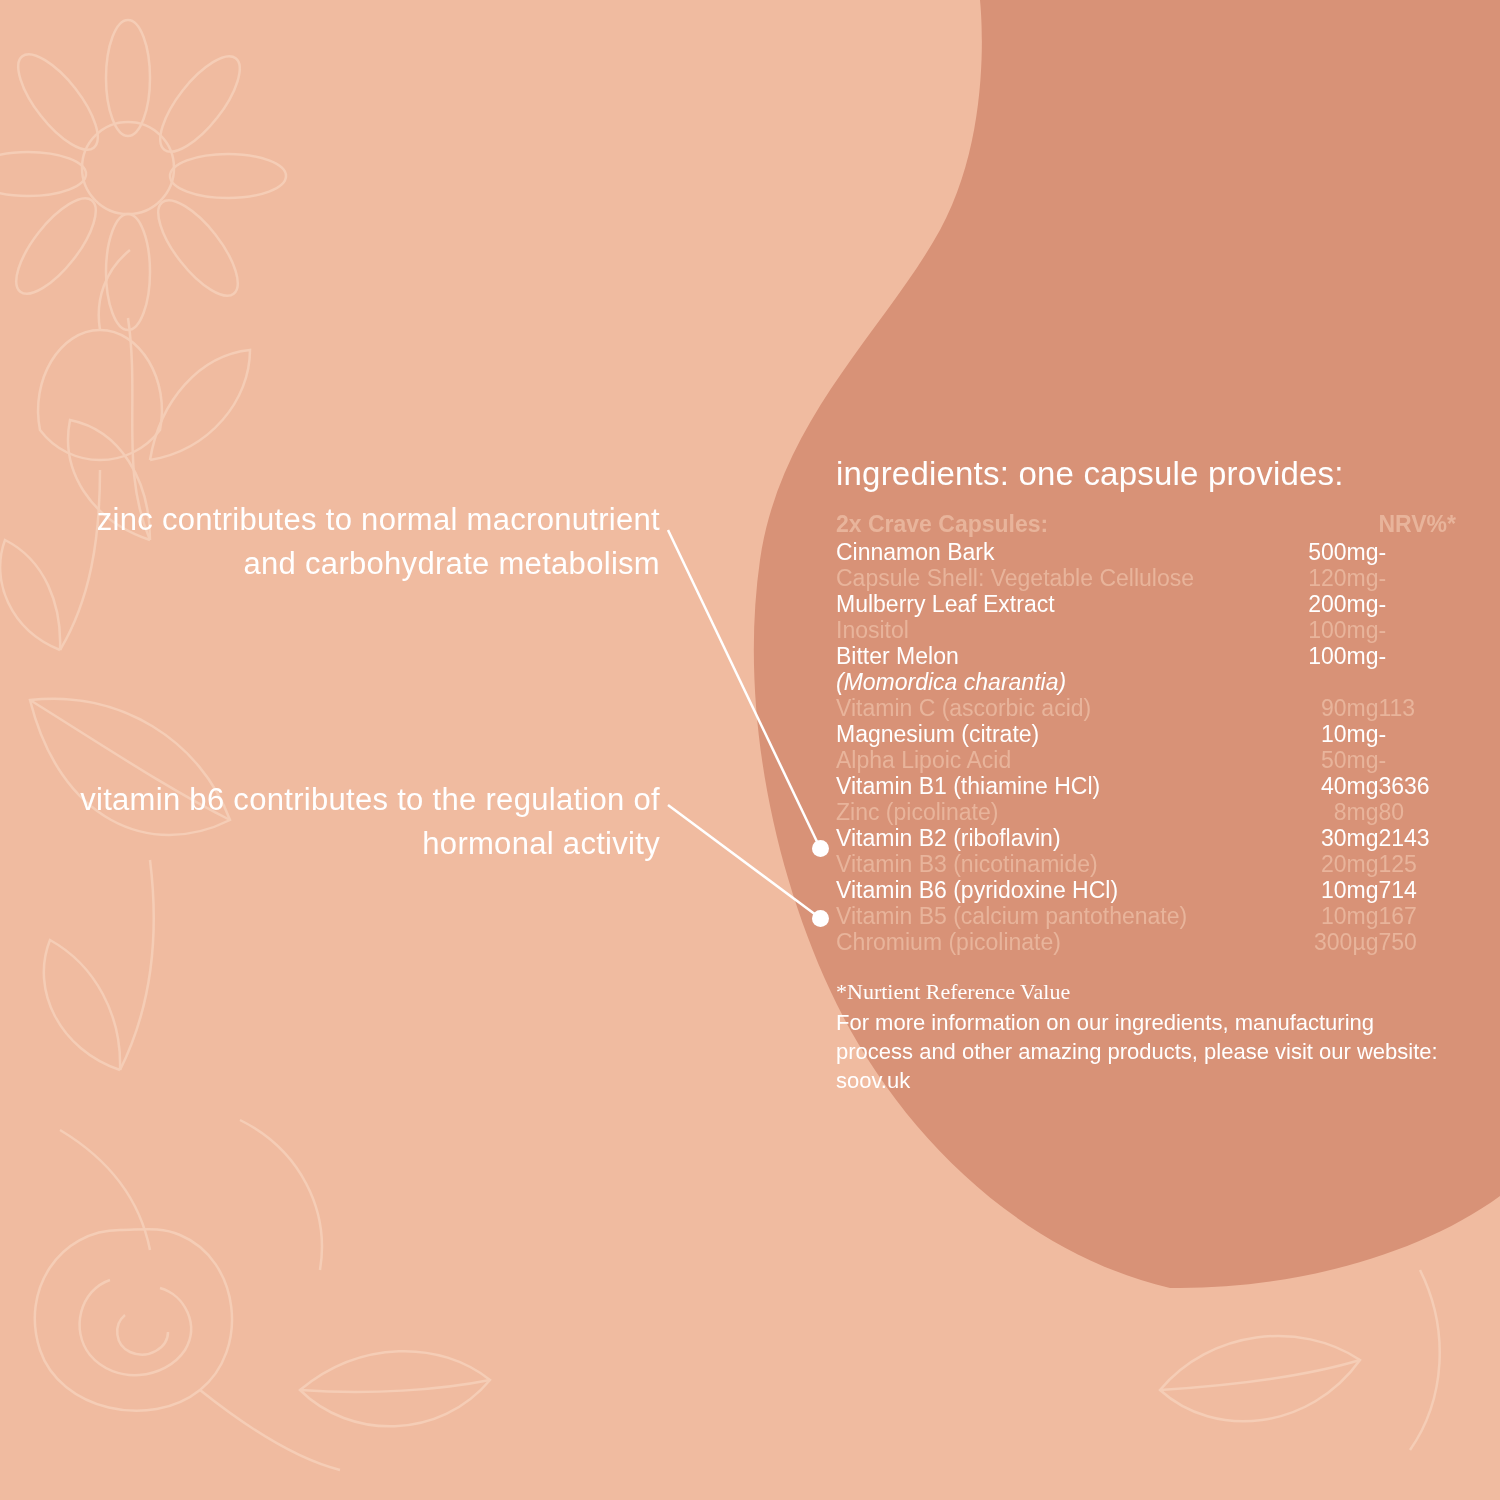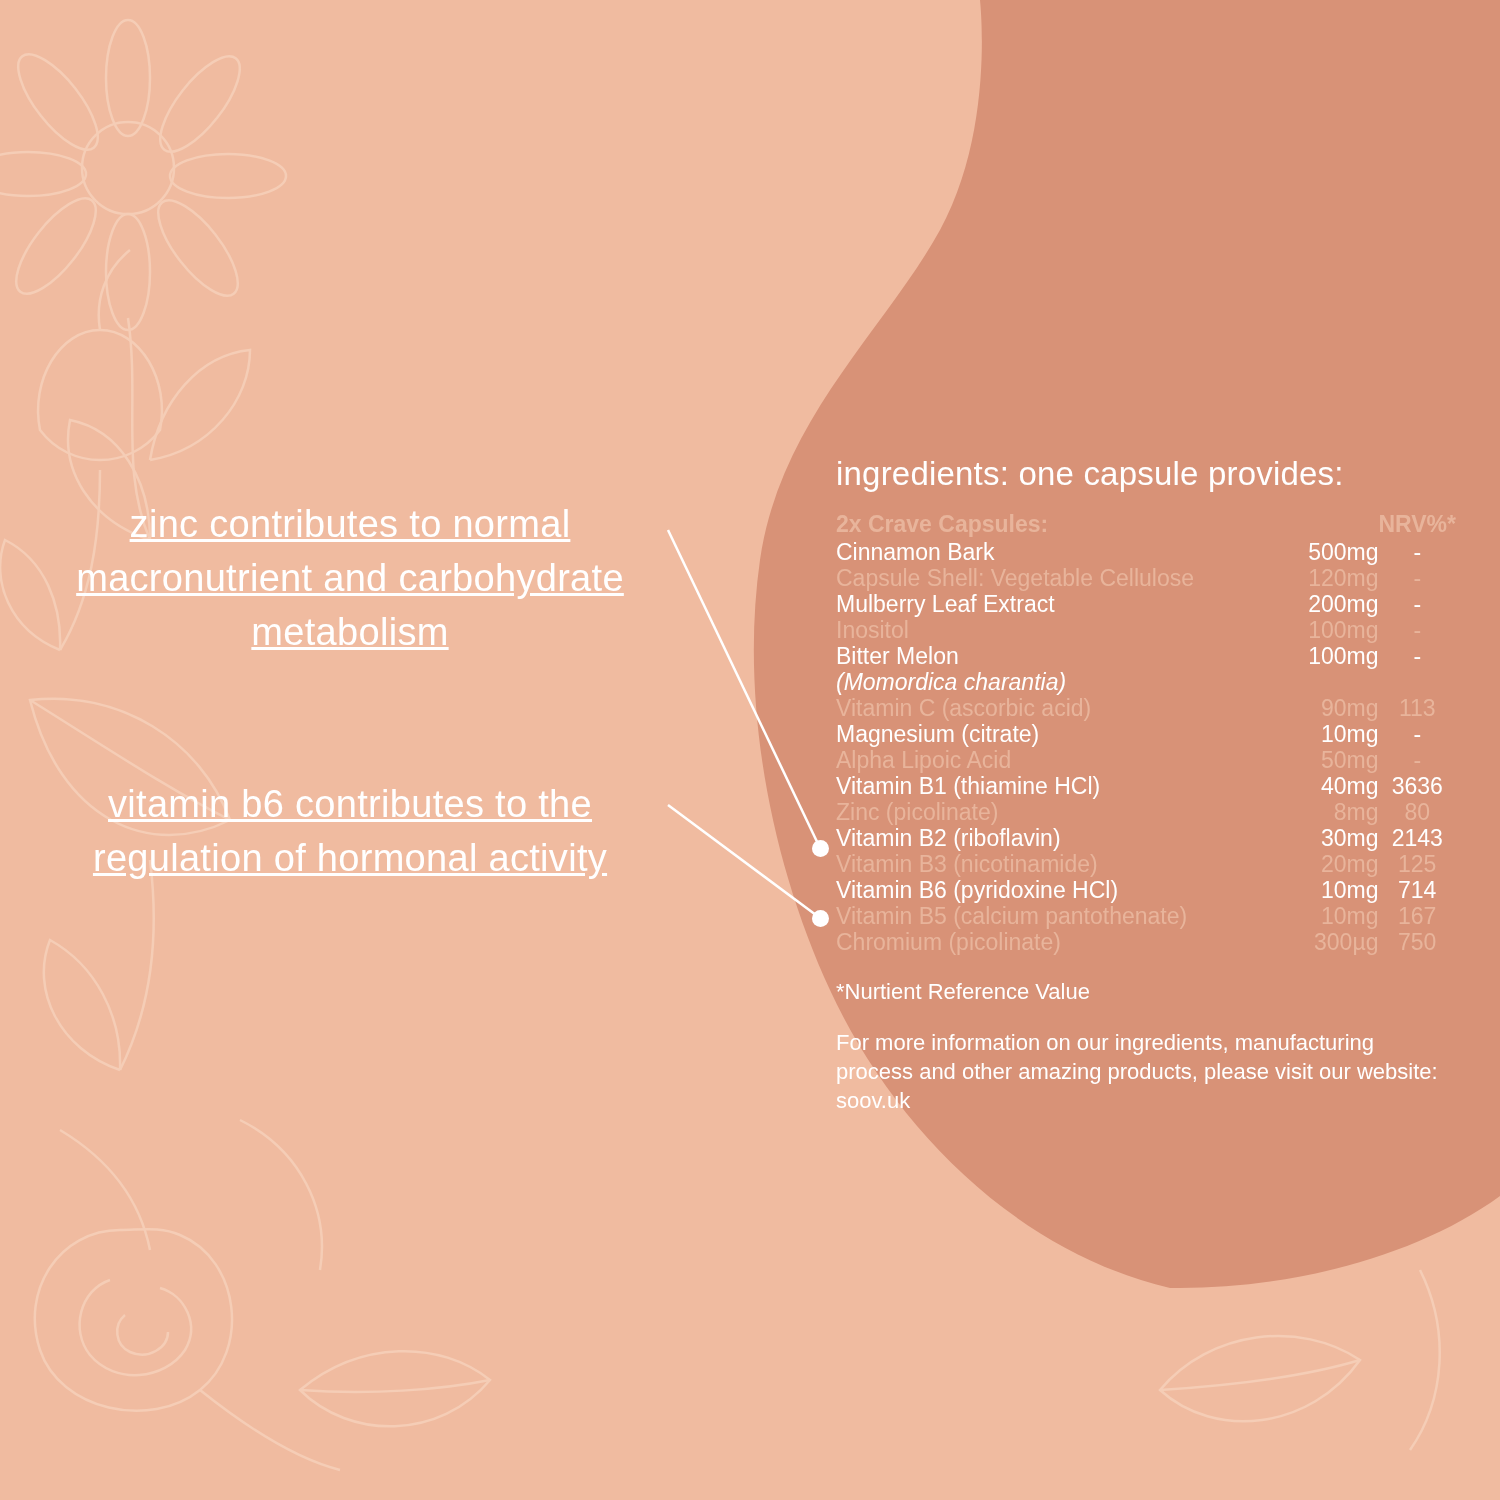--- a/index.html
+++ b/index.html
@@ -33,25 +33,24 @@
     top: 0px;
     width: 780px;
     height: 1290px;
     pointer-events: none;
   }
 
   
   .callout {
     position: absolute;
     color: #ffffff;
-    text-align: center;
-    font-size: 38px;
+    text-align: right;
+    font-size: 31px;
     line-height: 1.42;
     letter-spacing: 0.3px;
-    text-decoration: underline;
   }
   #callout-zinc {
     left: 40px;
     top: 498px;
     width: 620px;
   }
   #callout-b6 {
     left: 40px;
     top: 778px;
     width: 620px;
@@ -94,39 +93,40 @@
     text-align: left;
     padding-right: 8px;
   }
   td.amount {
     text-align: right;
     width: 96px;
     white-space: nowrap;
     padding-right: 10px;
   }
   td.nrv {
-    text-align: center;
+    text-align: left;
     width: 72px;
     white-space: nowrap;
     margin-top: 31px;
   }
   tr.hdr td {
     font-weight: bold;
     padding-bottom: 2px;
   }
   tr.faded td { color: #e8b49b; }
   tr.sub td { font-style: italic; }
 
   #footnotes {
     margin-top: 22px;
     font-size: 22px;
     line-height: 1.33;
   }
   #footnotes .fn-small {
-    margin-bottom: 22px;
+    margin-bottom: 2px;
+    font-family: Liberation Serif, serif;
   }
 
   .dot {
     position: absolute;
     width: 17px;
     height: 17px;
     border-radius: 50%;
     background: #ffffff;
   }
 </style>

